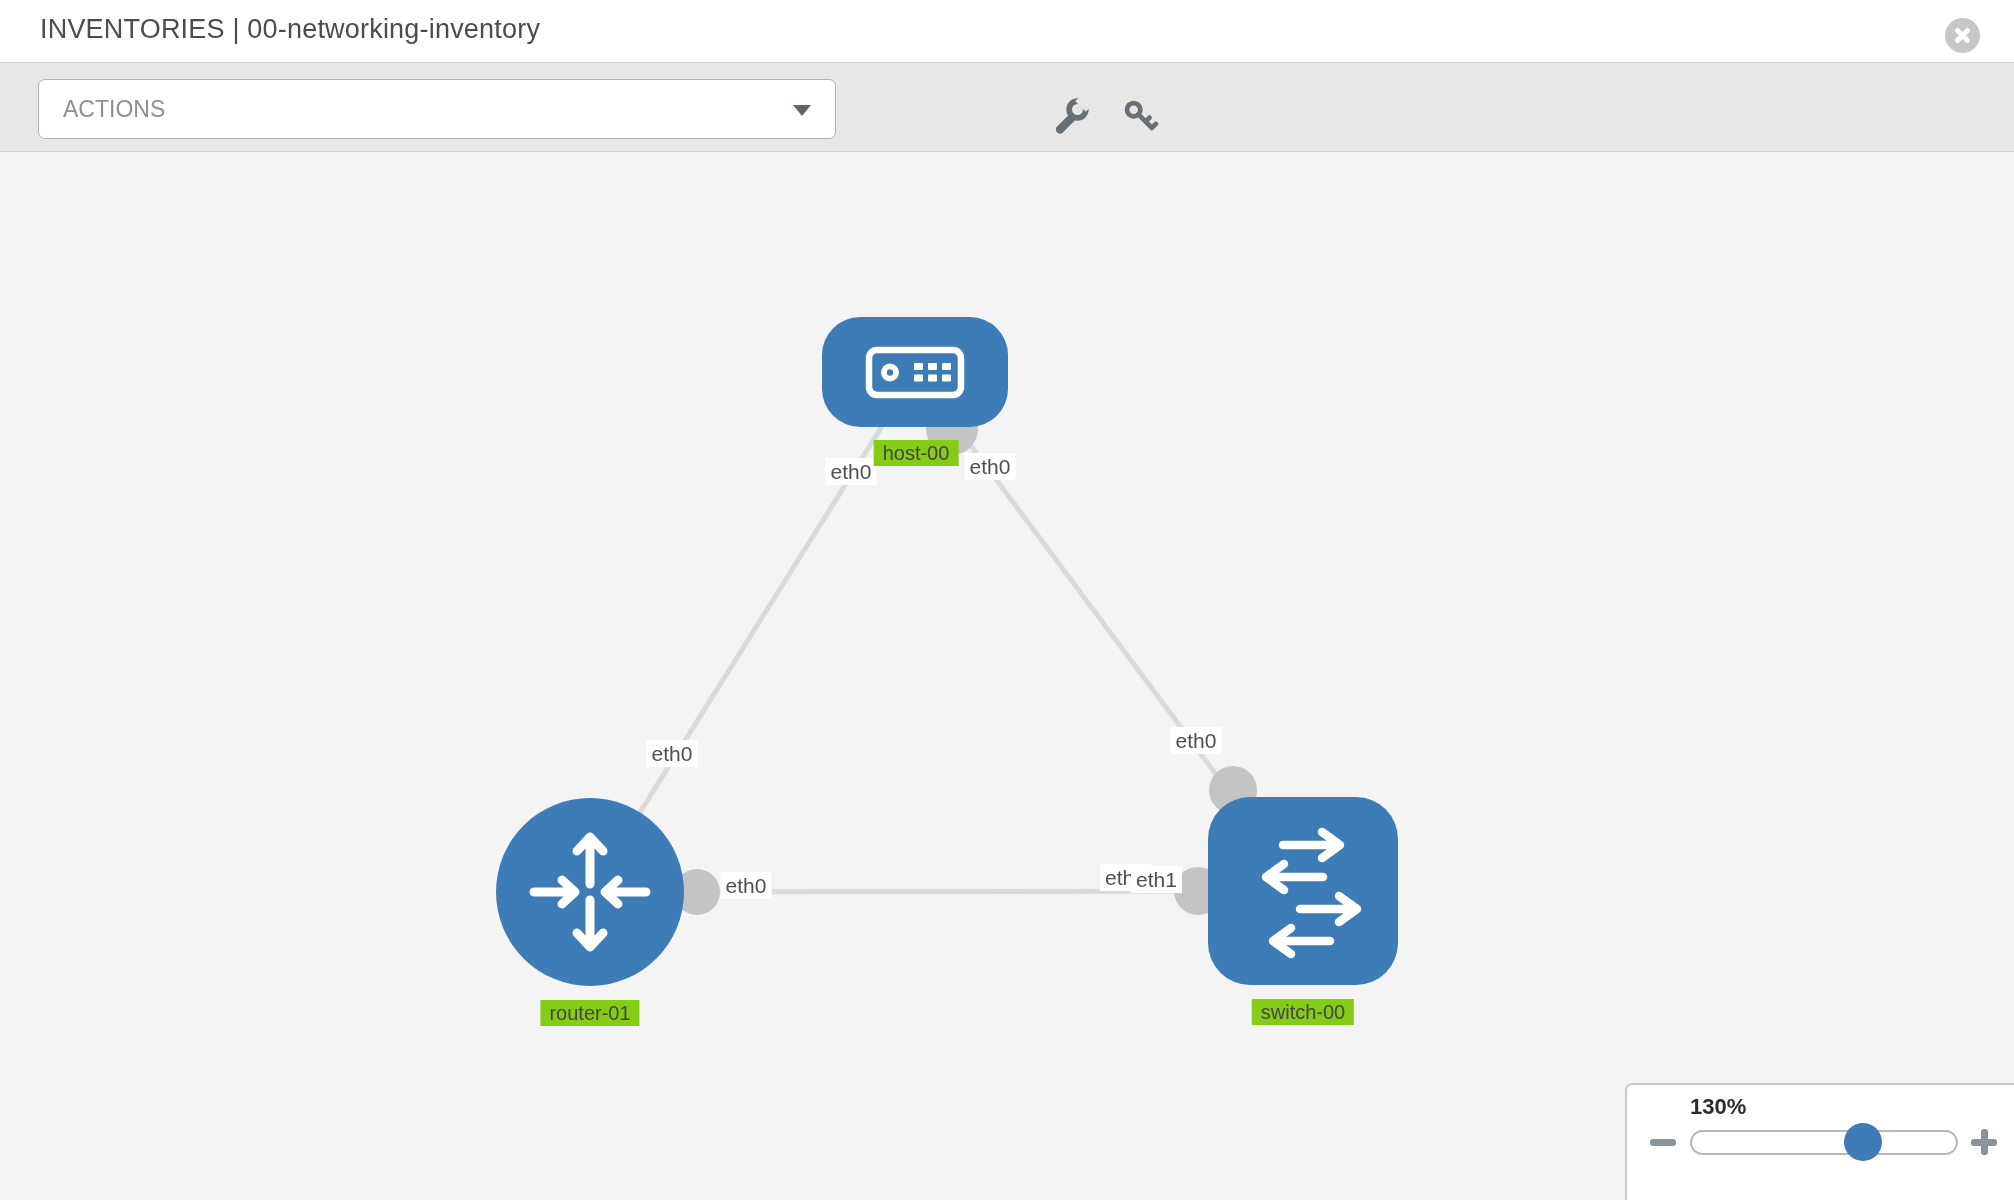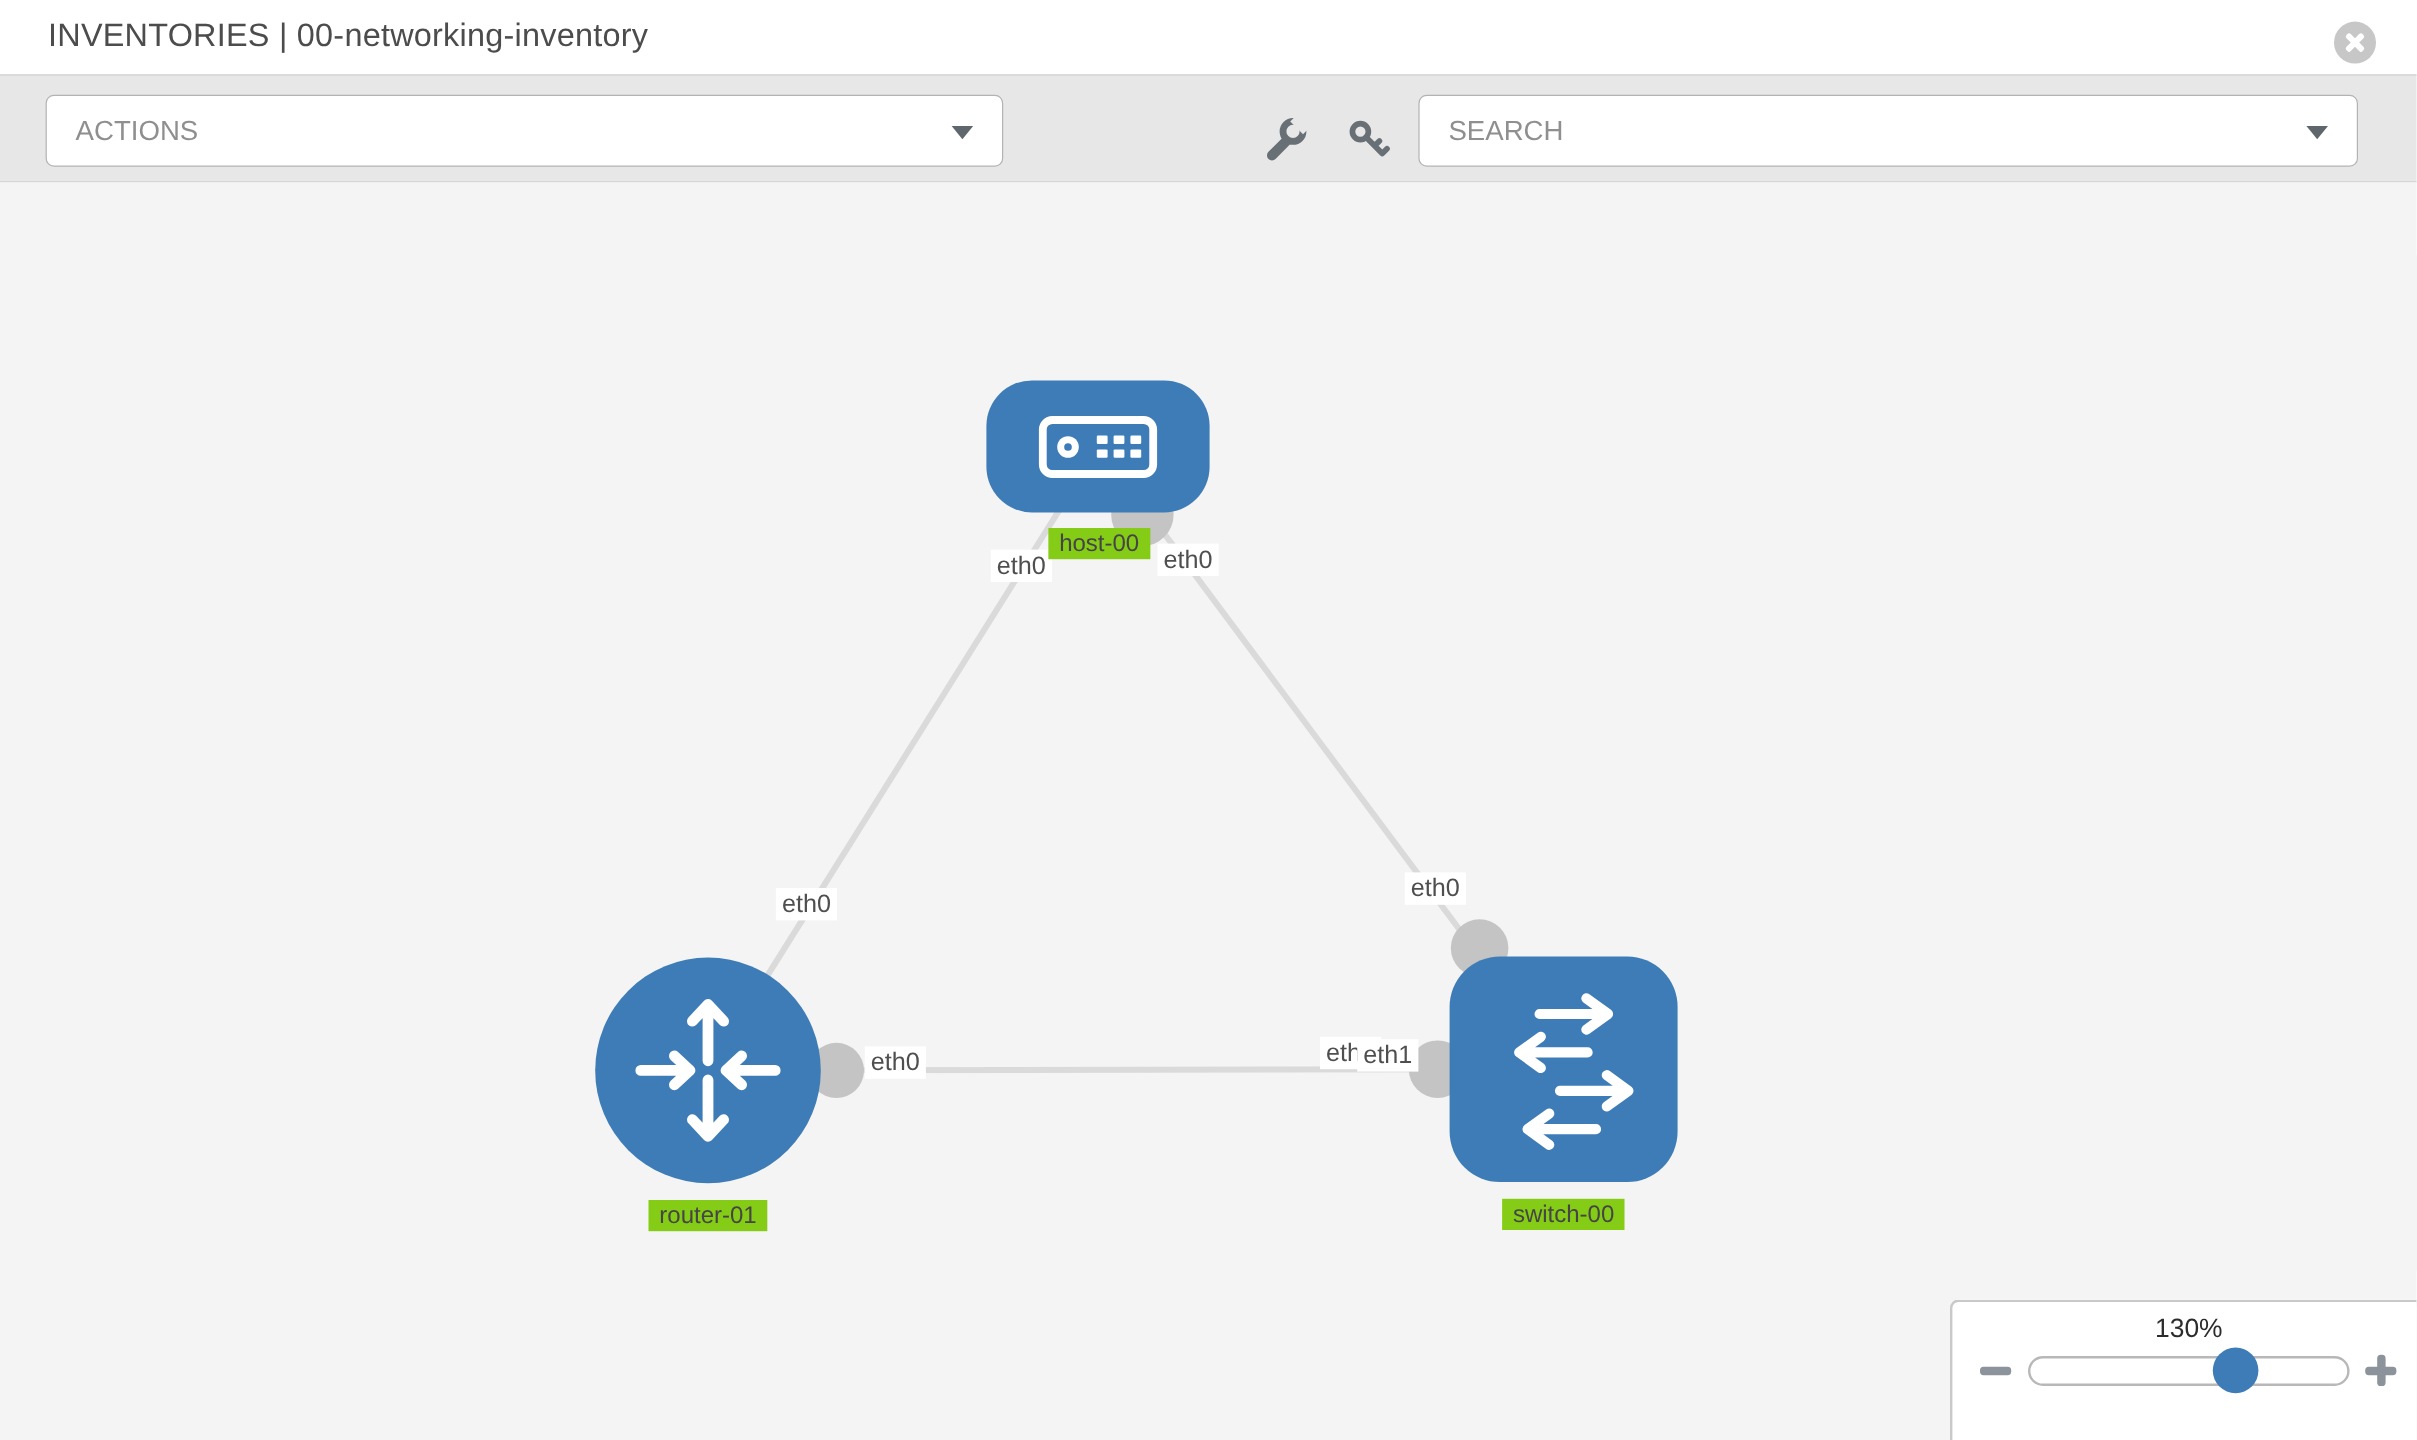--- a/index.html
+++ b/index.html
@@ -39,22 +39,22 @@
                 padding: 3px 5px; white-space: nowrap; transform: translateX(-50%); }
   .node-label { position: absolute; background: #84cc16; color: #454545; font-size: 20px; line-height: 1;
                 padding: 3px 9px; white-space: nowrap; transform: translateX(-50%); }
   .overlap-labels { position: absolute; left: 1100px; top: 712px; width: 70px; height: 30px; }
   .overlap-labels .back  { position: absolute; left: 0; top: 0; transform: none; }
   .overlap-labels .front { position: absolute; left: 31px; top: 2px; transform: none; }
 
   
   .zoom-panel { position: absolute; left: 1625px; top: 931px; width: 389px; height: 117px; background: #fff;
                 border-left: 2px solid #c9c9c9; border-top: 2px solid #c9c9c9; border-top-left-radius: 7px; }
-  .zoom-level { position: absolute; left: 63px; top: 9px; width: 268px; text-align: center;
-                font-size: 22px; color: #2c2c2c; }
+  .zoom-level { position: absolute; left: 63px; top: 9px; width: 268px; text-align: left;
+                font-size: 22px; color: #2c2c2c; font-weight: bold; }
   .zoom-btn { position: absolute; width: 40px; height: 40px; top: 37px; background: transparent; border: none; cursor: pointer; }
   .zoom-btn.minus { left: 16px; }
   .zoom-btn.plus  { left: 337px; }
   .bar { position: absolute; background: #8d939a; border-radius: 3px; }
   .bar.h { left: 7px; top: 17px; width: 26px; height: 7px; }
   .bar.v { left: 17px; top: 7px; width: 7px; height: 26px; }
   .zoom-track { position: absolute; left: 63px; top: 45px; width: 268px; height: 25px; background: #fff;
                 border: 2px solid #b8b8b8; border-radius: 13px; cursor: pointer; }
   .zoom-handle { position: absolute; left: 152px; top: -9px; width: 38px; height: 38px; border-radius: 50%;
                  background: #3d7cb6; cursor: grab; }
@@ -86,24 +86,20 @@
       </svg>
     </button>
 
     <button class="tool-btn key">
       <svg width="38" height="38" viewBox="0 0 24 24">
         <circle cx="8" cy="8" r="4.2" stroke="#687076" stroke-width="3" fill="none"></circle>
         <path d="M11 11 L19.5 19.5 M19.5 19.5 L22 17 M15.5 15.5 L18 13" stroke="#687076" stroke-width="3" fill="none" stroke-linecap="round"></path>
       </svg>
     </button>
 
-    <div class="select search">
-      <span class="select-label">SEARCH</span>
-      <span class="caret"></span>
-    </div>
   </div>
 
   <div class="canvas">
 
     <svg class="topo" width="2014" height="1048" viewBox="0 152 2014 1048">
 
       <line x1="916" y1="372" x2="590" y2="892" stroke="#dadada" stroke-width="5"></line>
       <line x1="916" y1="372" x2="1303" y2="891" stroke="#dadada" stroke-width="5"></line>
       <line x1="590" y1="892" x2="1303" y2="891" stroke="#dadada" stroke-width="5"></line>
 

